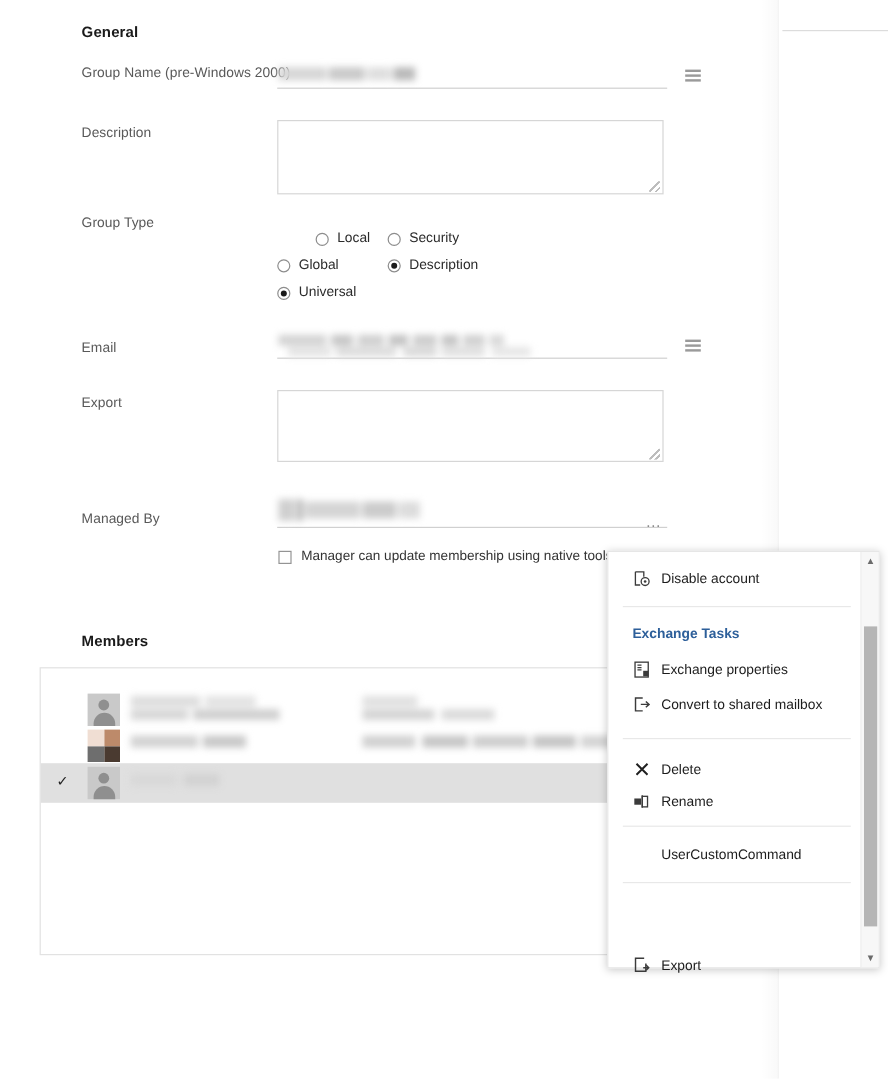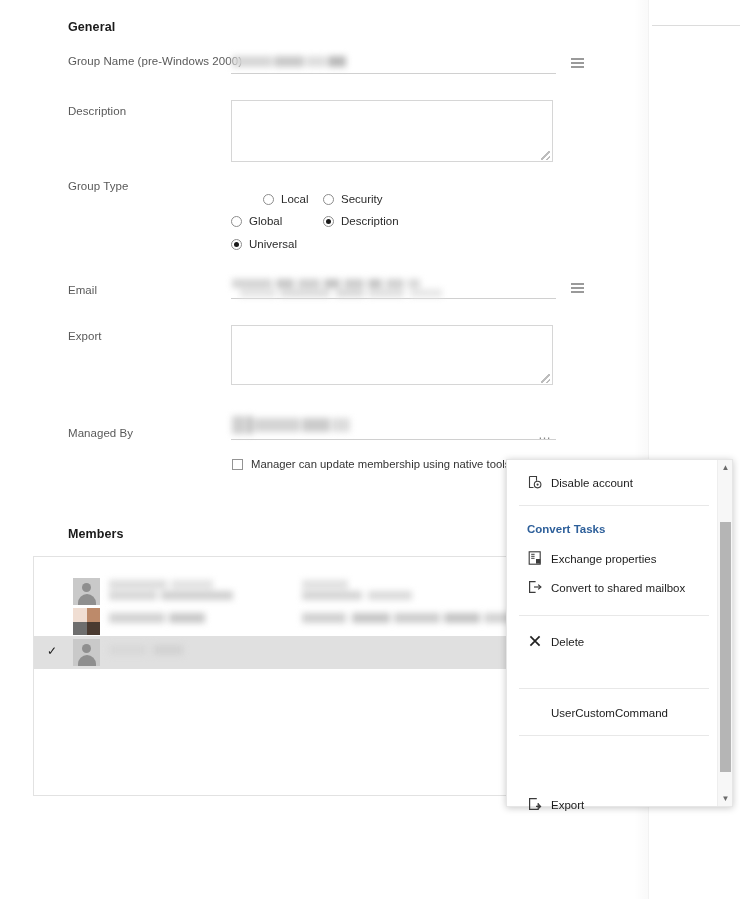--- a/index.html
+++ b/index.html
@@ -326,21 +326,21 @@
           <svg width="16" height="16" viewBox="0 0 16 16">
             <path d="M2.5 2.5h7v4.2M2.5 2.5v11h4" fill="none" stroke="#3b3b3b" stroke-width="1.1"></path>
             <circle cx="10.6" cy="10.6" r="3.3" fill="none" stroke="#3b3b3b" stroke-width="1.1"></circle>
             <circle cx="10.6" cy="10.6" r="1.1" fill="#3b3b3b"></circle>
           </svg>
         </span>
         <span class="ctx-label">Disable account</span>
       </div>
       <div class="ctx-sep" style="top:45px;"></div>
 
-      <div class="ctx-head" style="top:63px;">Convert Tasks</div>
+      <div class="ctx-head" style="top:63px;">Exchange Tasks</div>
 
       <div class="ctx-item" style="top:85px;">
         <span class="ctx-ico" style="top:5px;">
           <svg width="16" height="16" viewBox="0 0 16 16">
             <rect x="2.2" y="1.8" width="11" height="12.4" fill="none" stroke="#3b3b3b" stroke-width="1.1"></rect>
             <line x1="4.2" y1="4.3" x2="7.6" y2="4.3" stroke="#3b3b3b" stroke-width="1"></line>
             <line x1="4.2" y1="6.3" x2="7.6" y2="6.3" stroke="#3b3b3b" stroke-width="1"></line>
             <line x1="4.2" y1="8.3" x2="7.6" y2="8.3" stroke="#3b3b3b" stroke-width="1"></line>
             <rect x="9" y="9" width="4.4" height="4.6" fill="#3b3b3b"></rect>
           </svg>
@@ -362,20 +362,30 @@
 
       <div class="ctx-item" style="top:168px;">
         <span class="ctx-ico" style="top:5px;">
           <svg width="16" height="16" viewBox="0 0 16 16">
             <path d="M3.4 3.4L12.6 12.6M12.6 3.4L3.4 12.6" stroke="#222" stroke-width="1.7" fill="none"></path>
           </svg>
         </span>
         <span class="ctx-label">Delete</span>
       </div>
 
+      <div class="ctx-item" style="top:195px;">
+        <span class="ctx-ico" style="top:5px;">
+          <svg width="16" height="16" viewBox="0 0 16 16">
+            <rect x="1.6" y="5.4" width="5.6" height="5.2" fill="#3b3b3b"></rect>
+            <rect x="8.2" y="3.6" width="4.4" height="8.8" fill="none" stroke="#3b3b3b" stroke-width="1.1"></rect>
+            <line x1="8.2" y1="2.8" x2="8.2" y2="13.2" stroke="#3b3b3b" stroke-width="1.1"></line>
+          </svg>
+        </span>
+        <span class="ctx-label">Rename</span>
+      </div>
       <div class="ctx-sep" style="top:228px;"></div>
 
       <div class="ctx-item" style="top:239px;">
         <span class="ctx-plain">UserCustomCommand</span>
       </div>
       <div class="ctx-sep" style="top:275px;"></div>
 
       <div class="ctx-item" style="top:284px;margin-top:47px;">
         <span class="ctx-ico" style="top:5px;">
           <svg width="16" height="16" viewBox="0 0 16 16">

